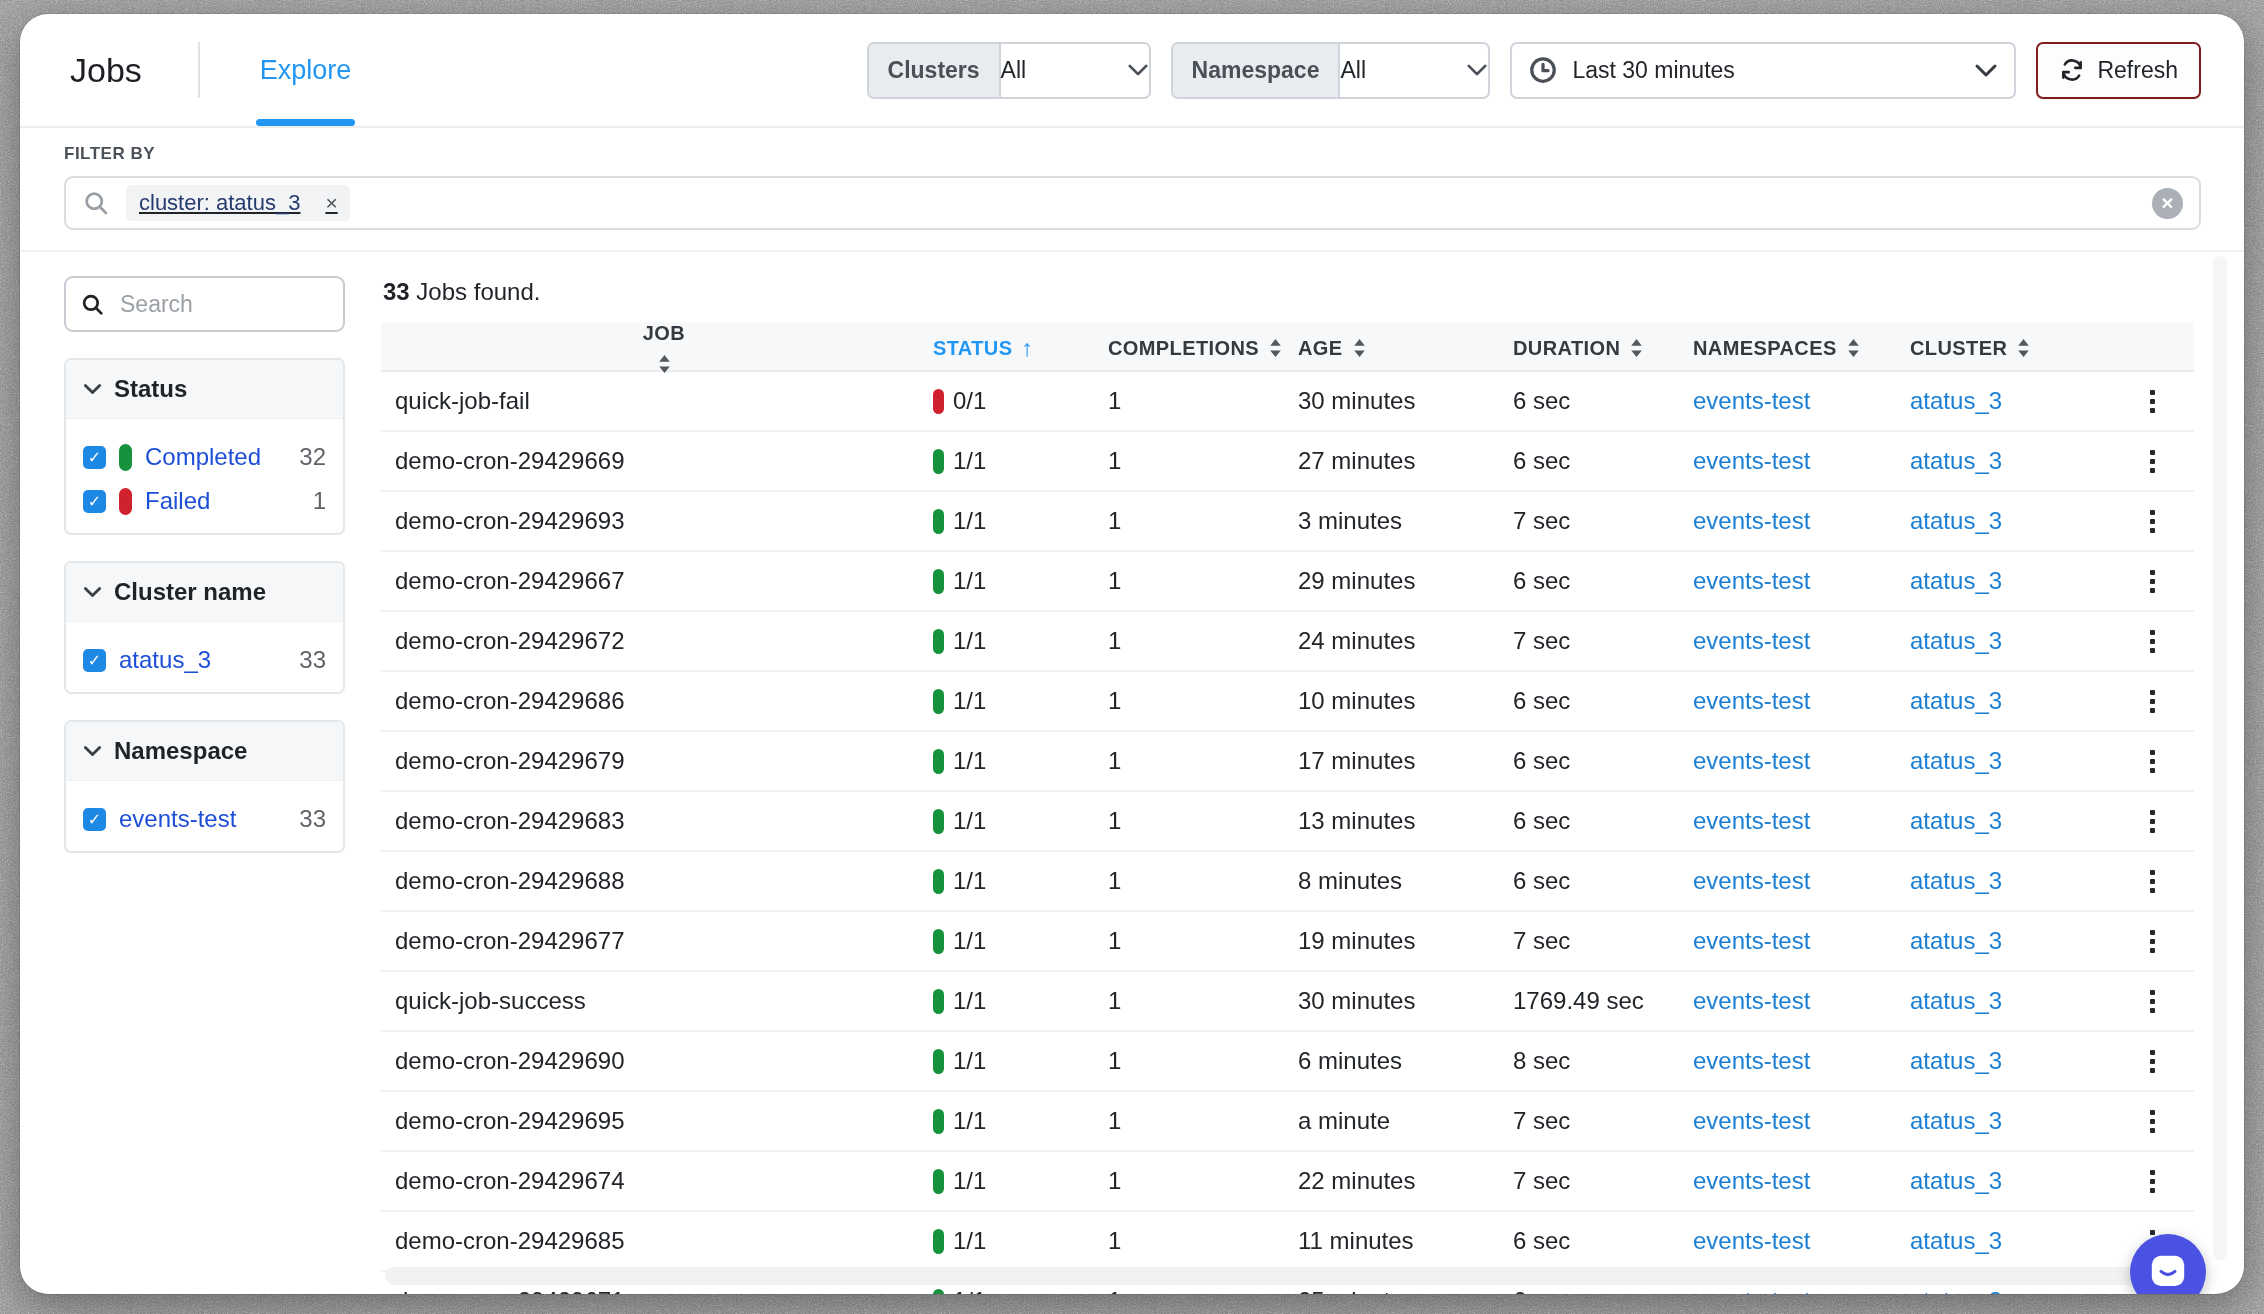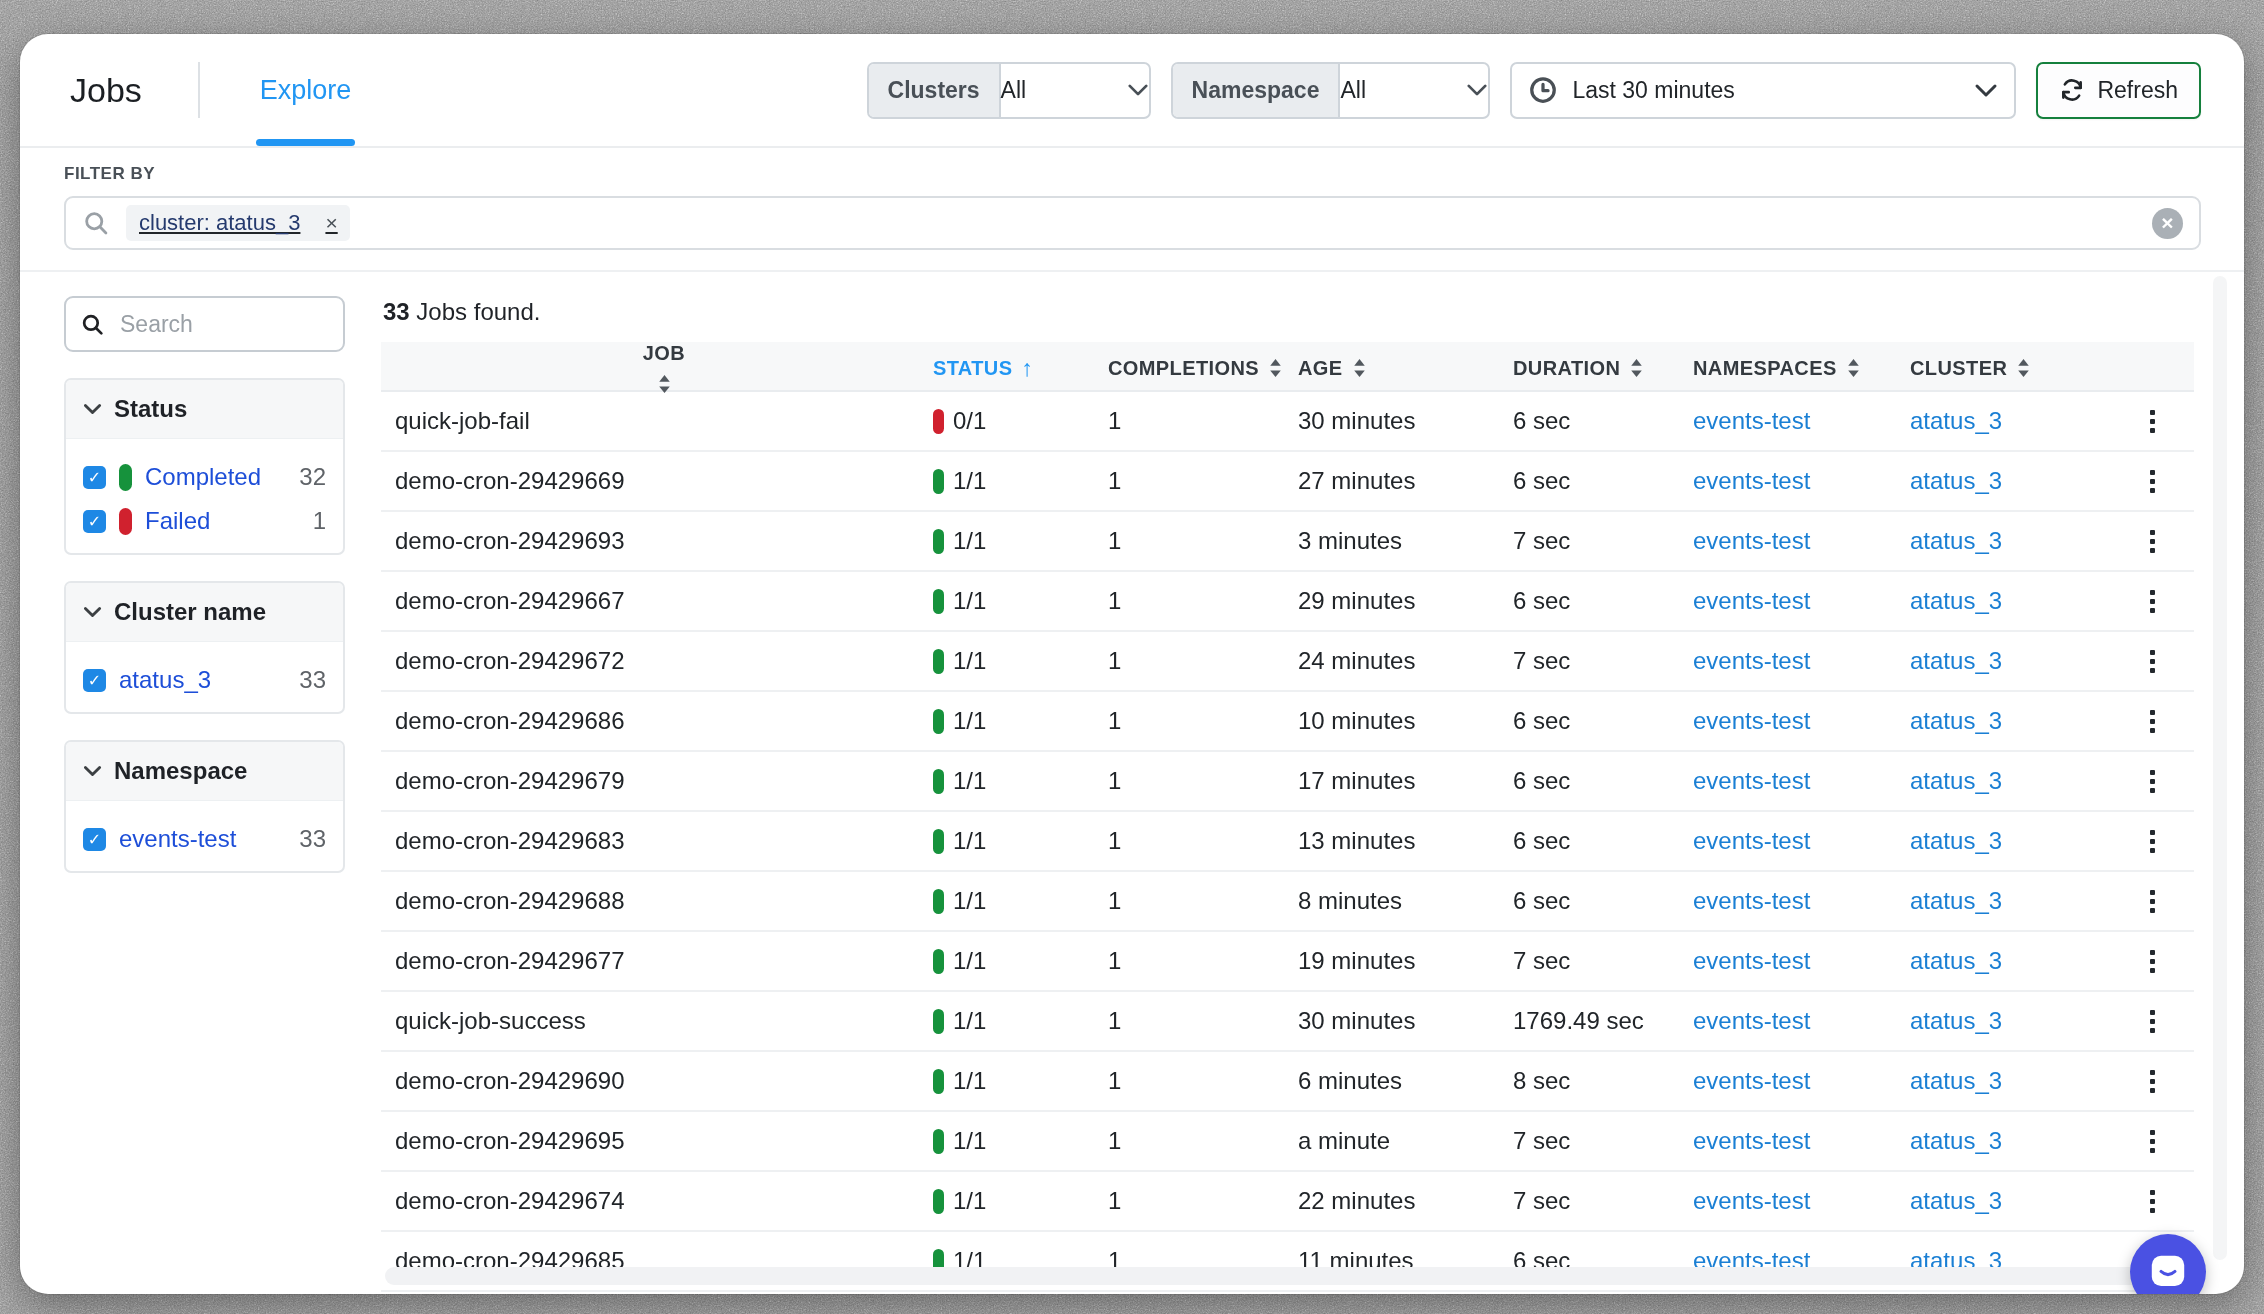--- a/index.html
+++ b/index.html
@@ -7,21 +7,20 @@
     width:2264px;height:1314px;position:relative;overflow:hidden;
     background:#8f8f8f;
     font-family:"Liberation Sans","DejaVu Sans",sans-serif;
     color:#212529;
   }
   .noise-bg{position:absolute;inset:0;width:100%;height:100%;z-index:0;}
   .card{
     position:absolute;left:20px;top:14px;right:20px;bottom:20px;
     background:#fff;border-radius:28px;z-index:1;overflow:hidden;
     box-shadow:0 0 0 1px rgba(0,0,0,.08), 0 12px 40px rgba(0,0,0,.35);
-    margin-top:20px;
   }
   
   .topbar{
     height:112px;display:flex;align-items:stretch;
     padding:0 43px 0 50px;border-bottom:2px solid #ebedef;
   }
   .page-title{font-size:34px;font-weight:500;color:#1b1f23;display:flex;align-items:center;}
   .title-divider{width:2px;background:#dde1e5;margin:28px 56px;}
   .tab{
     position:relative;display:flex;align-items:center;
@@ -40,21 +39,21 @@
   .ctl-select{display:flex;align-items:center;gap:10px;padding:0 0;font-size:23px;color:#212529;cursor:pointer;}
   .ctl-select .spacer{flex:1;}
   .sel-clusters{width:148px;}
   .sel-namespace{width:148px;}
   .time-select{
     display:flex;align-items:center;height:53px;width:470px;border:2px solid #ced4da;
     border-radius:7px;background:#fff;padding:0 16px;gap:14px;font-size:23px;cursor:pointer;
   }
   .time-select .spacer{flex:1;}
   .btn-refresh{
-    display:flex;align-items:center;height:53px;border:2px solid #15803d;border-radius:7px;
+    display:flex;align-items:center;height:53px;border:2px solid #7f1d1d;border-radius:7px;
     background:#fdfdfe;padding:0 21px;gap:12px;font-size:23px;color:#212529;cursor:pointer;
     box-shadow:0 1px 2px rgba(0,0,0,.05);
   }
   
   .filter-section{padding:16px 43px 20px 44px;border-bottom:2px solid #eef0f2;}
   .filter-label{font-size:17px;font-weight:700;color:#495057;letter-spacing:.5px;}
   .filter-bar{
     margin-top:12px;height:50px;border:2px solid #d9dde1;border-radius:9px;
     display:flex;align-items:center;padding:0 16px;gap:16px;background:#fff;
   }

